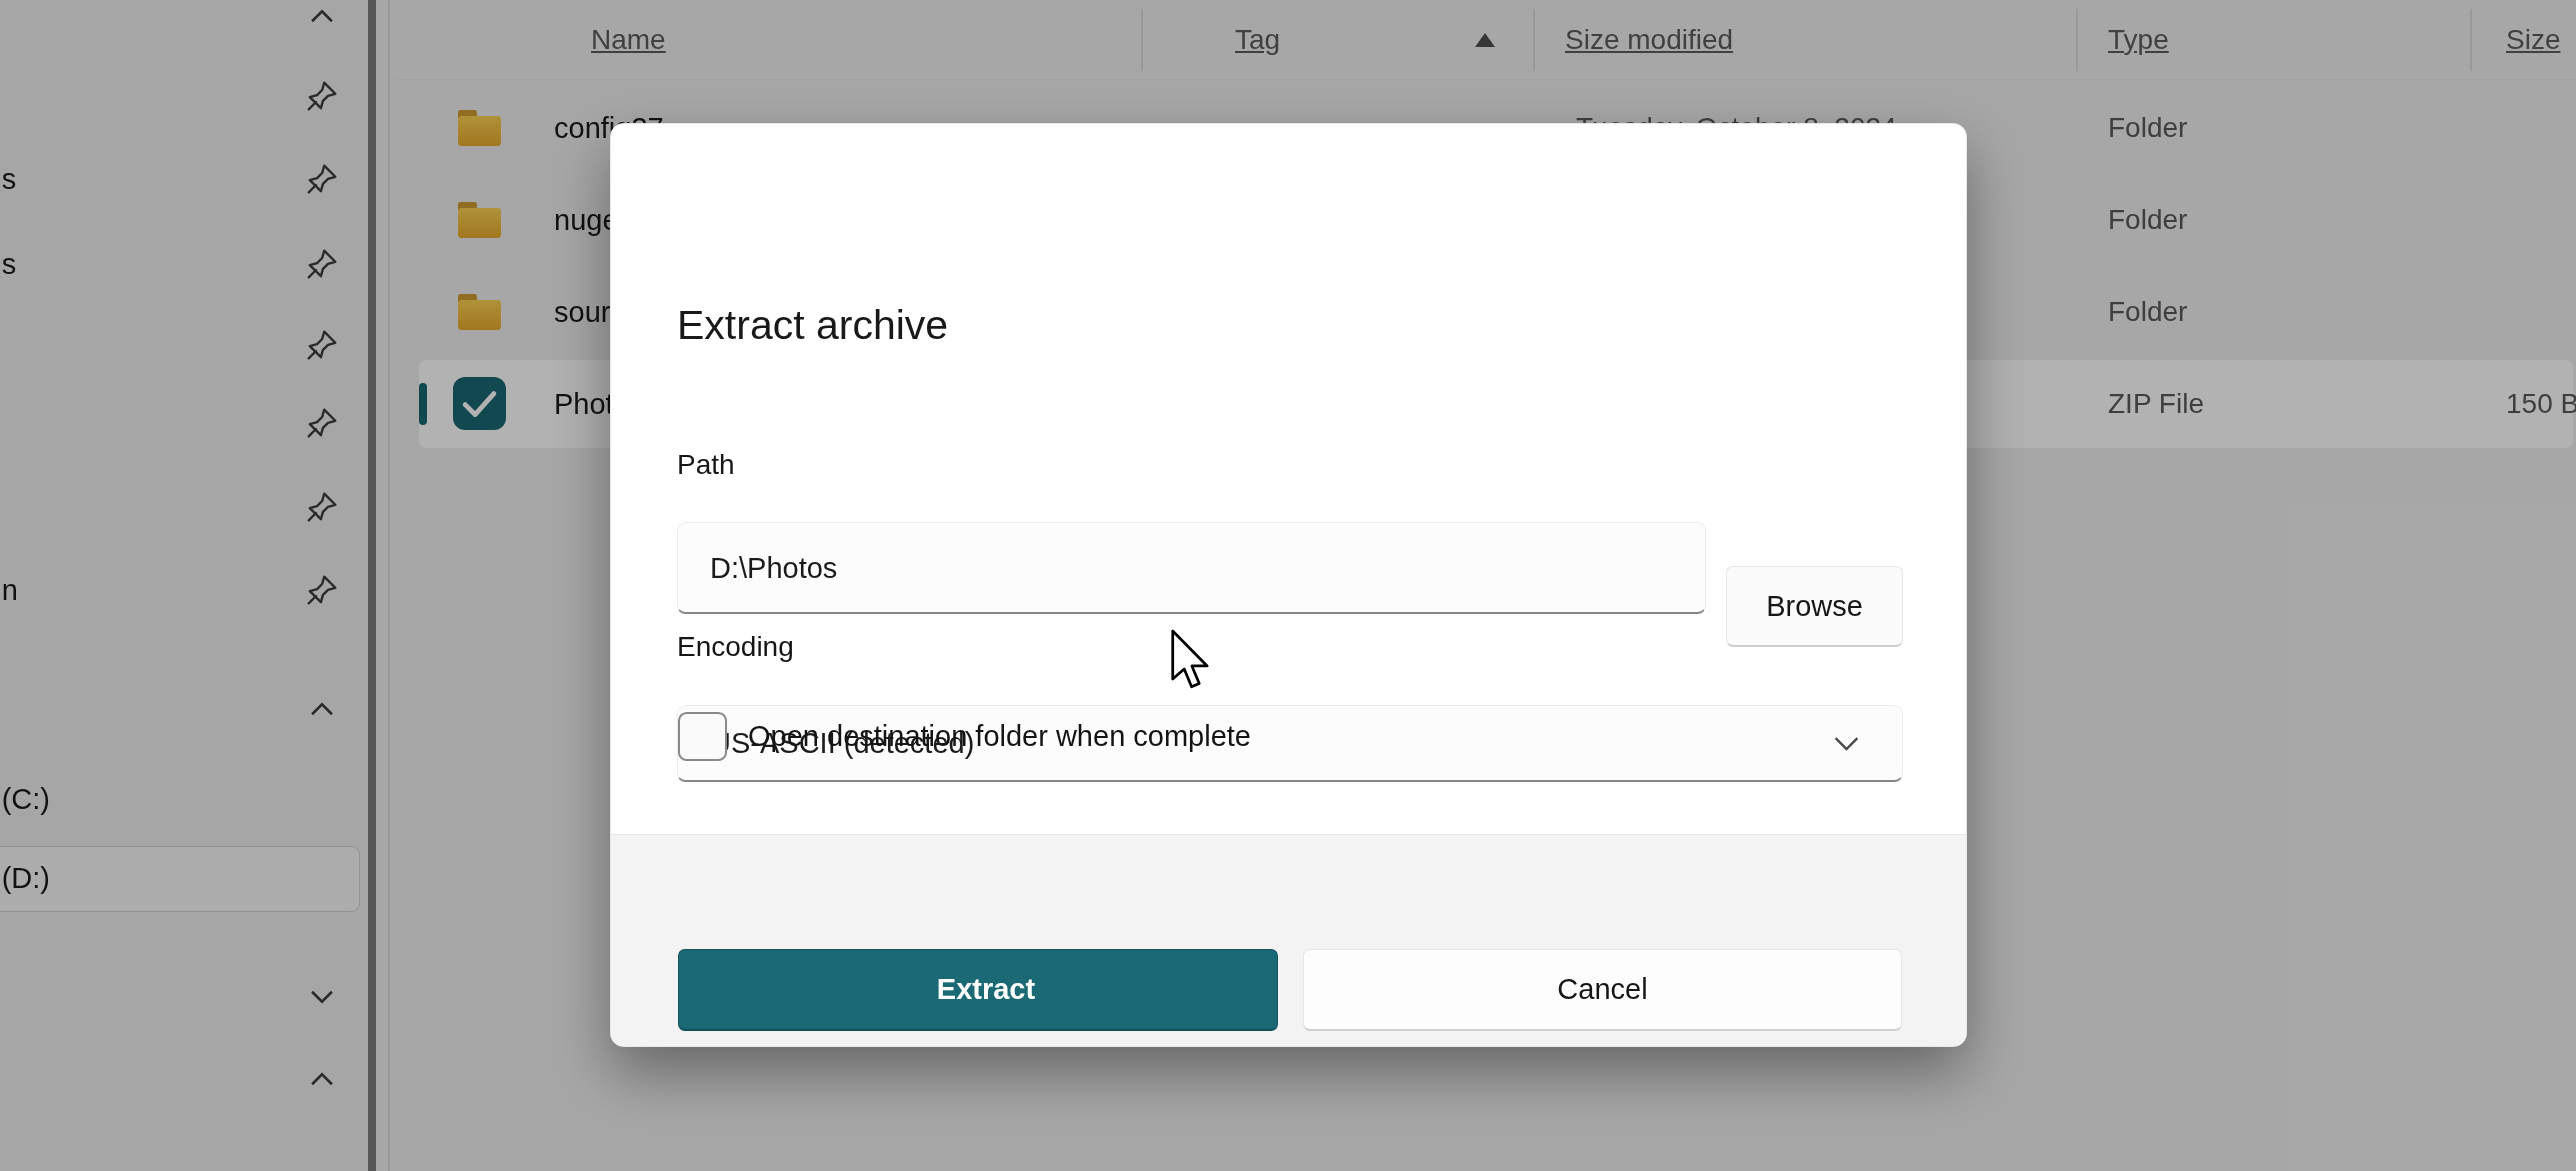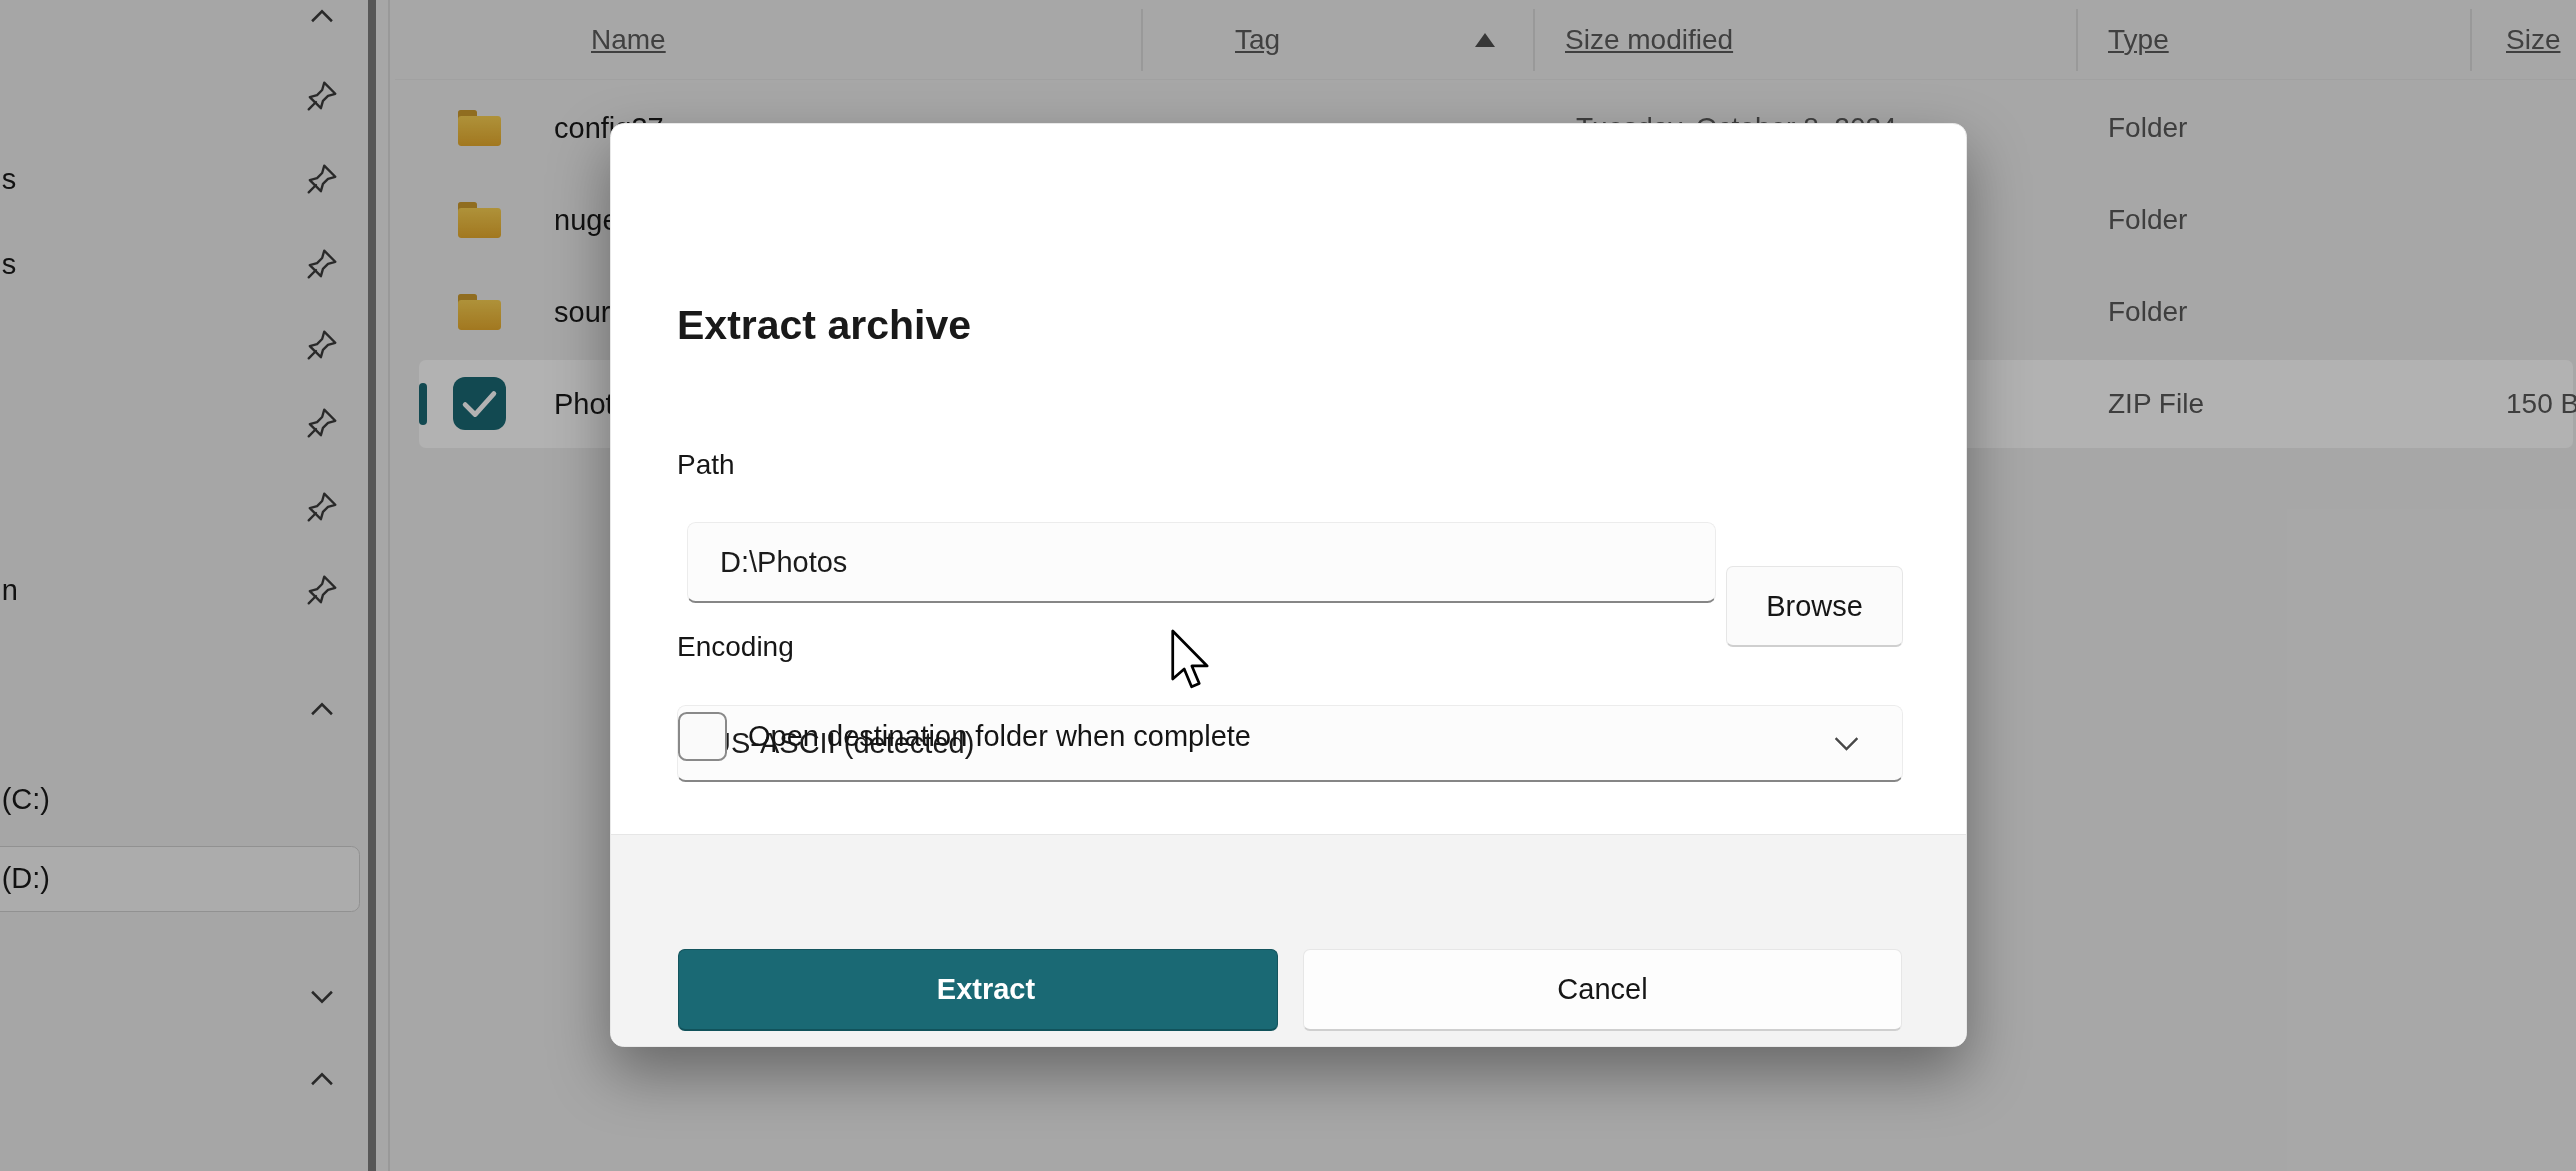--- a/index.html
+++ b/index.html
@@ -47,21 +47,21 @@
   .sel-pill{position:absolute;left:24px;top:25px;width:7.7px;height:42px;border-radius:4.3px;background:#1a6974;}
   .row-check{position:absolute;left:58px;top:19px;width:53px;height:53px;border-radius:12px;background:#1a6974;}
 
   
   #smoke{position:absolute;inset:0;background:rgba(0,0,0,0.30);z-index:10;}
 
   
   #dialog{position:absolute;left:610px;top:123px;width:1357px;height:924px;z-index:20;
     background:#ffffff;border-radius:13.7px;border:0.9px solid #e8e8e8;box-sizing:border-box;
     box-shadow:0 26px 60px rgba(0,0,0,0.38);}
-  #dlg-title{position:absolute;left:66px;top:178px;font-size:41px;font-weight:700;color:#191919;
+  #dlg-title{position:absolute;left:66px;top:178px;font-size:41px;font-weight:400;color:#191919;
     transform:translateY(-100%);padding:0;margin:0;top:225px;}
   .dlg-label{position:absolute;left:66px;font-size:28px;color:#161616;}
   .field{position:absolute;box-sizing:border-box;background:#fcfcfc;border:1.7px solid #ececec;
     border-bottom:2.6px solid #868686;border-radius:8.6px;}
   .field .val{position:absolute;left:32px;top:50%;transform:translateY(-50%);font-size:29px;color:#1b1b1b;white-space:nowrap;}
   .btn{position:absolute;box-sizing:border-box;border-radius:6.9px;display:flex;align-items:center;justify-content:center;
     font-size:29px;margin-top:44px;}
   .btn.light{background:#fbfbfb;border:1.7px solid #e6e6e6;border-bottom:2.6px solid #cfcfcf;color:#161616;}
   .btn.accent{background:#1a6974;border:0.9px solid #14545d;border-bottom:2.6px solid #11525b;color:#ffffff;font-weight:600;padding-left:16px;}
   #dlg-checkbox{position:absolute;left:67px;top:588px;width:49px;height:49px;border-radius:8.6px;
@@ -206,21 +206,21 @@
   </div>
 </div>
 
 <div id="smoke"></div>
 
 <div id="dialog">
   <h1 id="dlg-title">Extract archive</h1>
 
   <span class="dlg-label" style="top:325px">Path</span>
 
-  <div class="field" style="left:76px;top:275px;width:1029px;height:81px;top:398px">
+  <div class="field" style="left:66px;top:275px;width:1029px;height:92px;top:398px">
     <span class="val">D:\Photos</span>
   </div>
 
   <div class="btn light" style="left:1115px;top:398px;width:177px;height:81px">
     <span>Browse</span>
   </div>
 
   <span class="dlg-label" style="top:507px">Encoding</span>
 
   <div class="field" style="left:66px;top:581px;width:1226px;height:77px">

